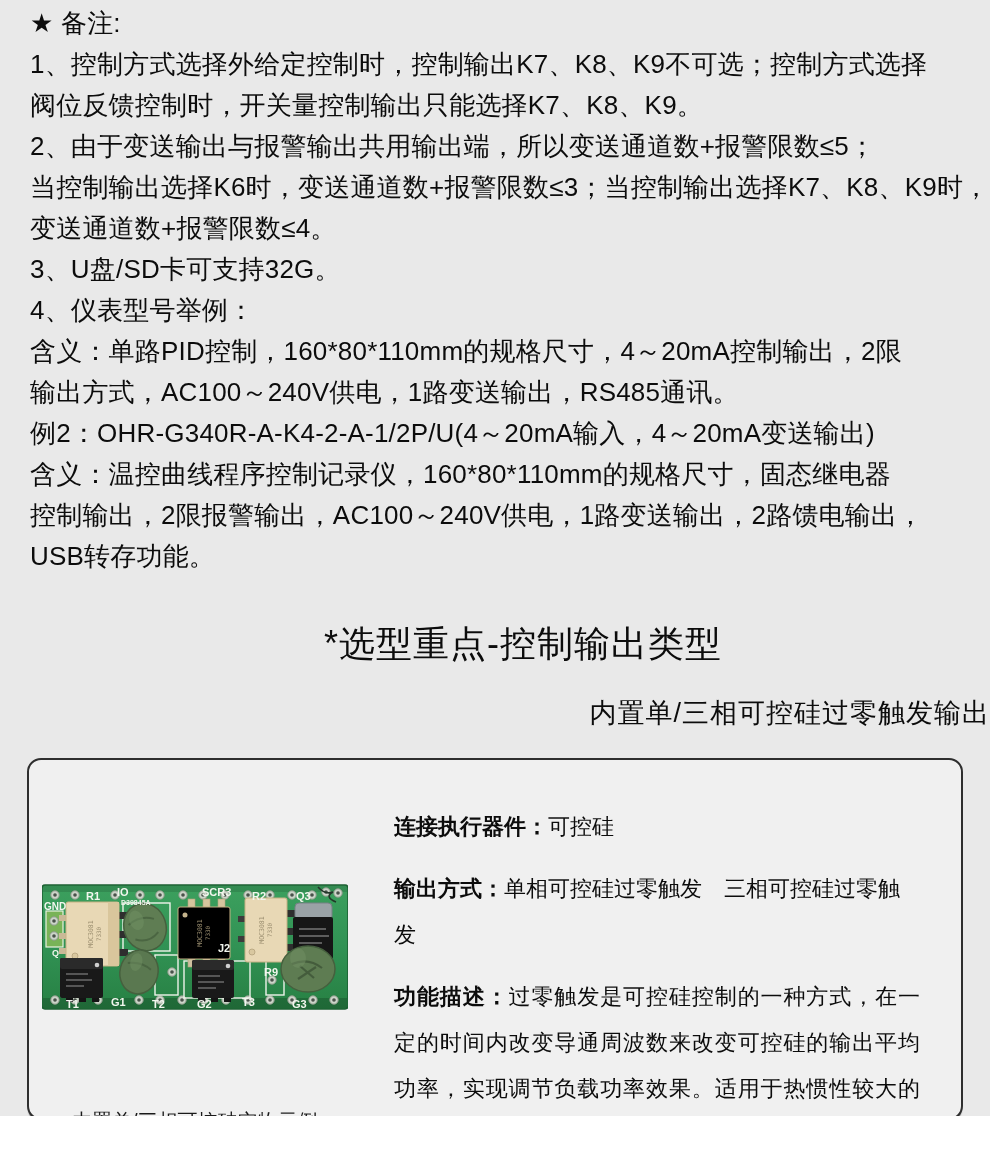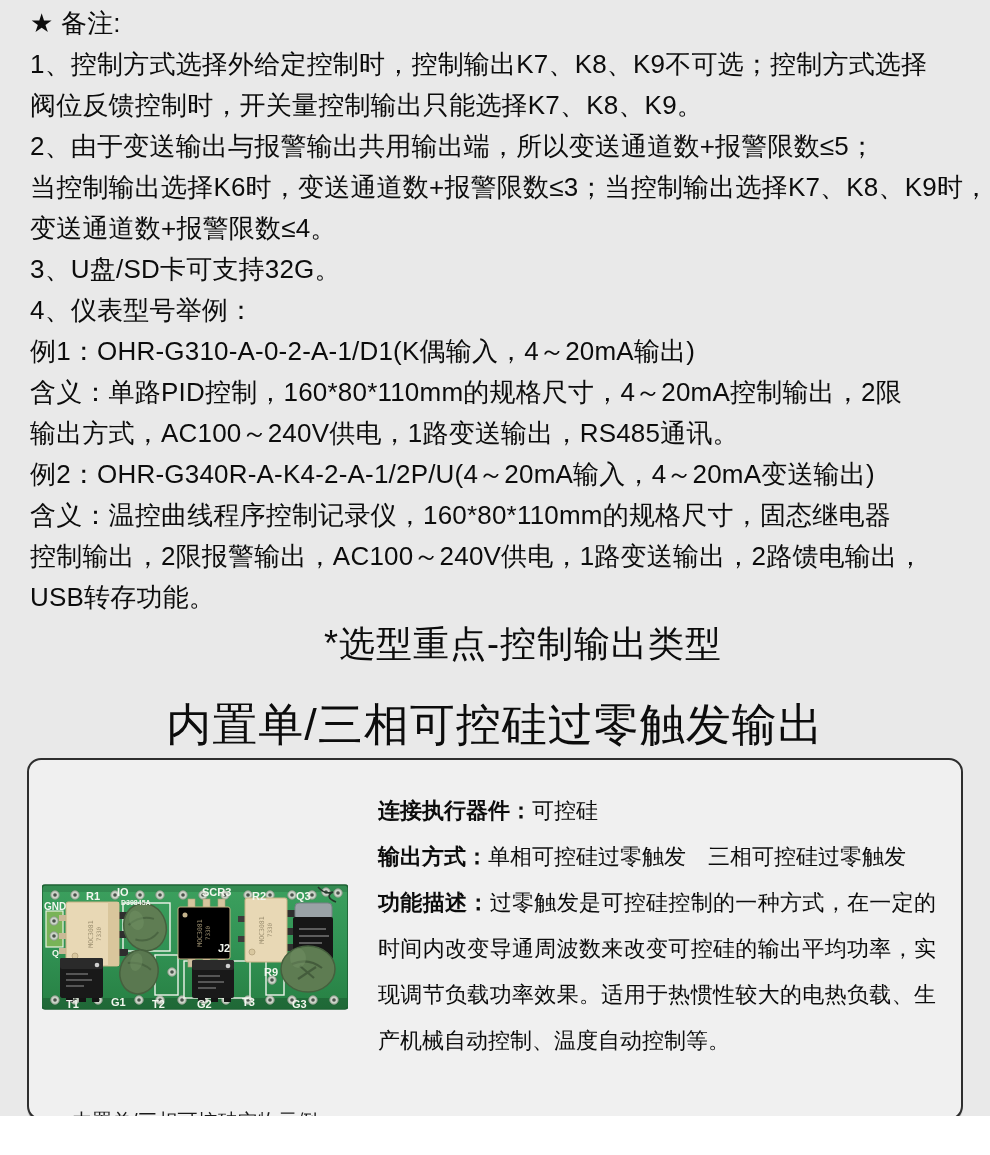--- a/index.html
+++ b/index.html
@@ -5,27 +5,27 @@
   html,body{margin:0;padding:0;}
   body{font-family:"Liberation Sans","DejaVu Sans",sans-serif;}
   .screen{position:relative;width:990px;height:1116px;background:#e9e9e9;overflow:hidden;color:#0c0c0c;}
 
   
   .notes{position:absolute;left:30px;top:3px;width:936px;font-size:26px;line-height:41px;font-weight:500;letter-spacing:0.2px;}
   .notes .note-line{white-space:nowrap;}
 
   
   .h1{position:absolute;left:0;top:620px;width:100%;text-align:center;font-size:36px;font-weight:400;letter-spacing:1px;margin-left:28px;}
-  .h2{position:absolute;left:0;top:695px;width:100%;text-align:center;font-size:45px;font-weight:400;letter-spacing:1px;}
+  .h2{position:absolute;left:0;top:695px;width:100%;text-align:right;font-size:27px;font-weight:400;letter-spacing:1px;}
 
   
   .panel{position:absolute;left:27px;top:758px;width:932px;height:358px;background:#f0f0f0;
          border:2px solid #2e2e2e;border-radius:14px;box-shadow:0 3px 1px -1px rgba(30,30,30,0.6);}
   .panel-col{position:absolute;left:349px;top:28px;width:558px;font-size:22px;line-height:46px;}
-  .panel-col p{margin:0;}
+  .panel-col p{margin:16px;}
   .panel-col .lbl{font-weight:700;}
   .jtext{text-align:justify;text-justify:inter-ideograph;}
   .caption{position:absolute;left:43px;top:312px;font-size:20px;color:#1a1a1a;white-space:nowrap;margin-top:36px;}
 
   
   .pcb-wrap{position:absolute;left:13px;top:124px;width:306px;height:127px;}
   .pcb-wrap svg{display:block;}
   .silk{fill:#f2f6ee;font-weight:700;font-family:"Liberation Sans","DejaVu Sans",sans-serif;}
   .chiptxt{fill:#9c8f70;font-family:"DejaVu Sans Mono","Liberation Mono",monospace;}
 </style>
@@ -37,21 +37,20 @@
   <div class="notes">
     <div class="note-line">★ 备注:</div>
     <div>
         <div class="note-line">1、控制方式选择外给定控制时，控制输出K7、K8、K9不可选；控制方式选择</div>
         <div class="note-line">阀位反馈控制时，开关量控制输出只能选择K7、K8、K9。</div>
         <div class="note-line">2、由于变送输出与报警输出共用输出端，所以变送通道数+报警限数≤5；</div>
         <div class="note-line">当控制输出选择K6时，变送通道数+报警限数≤3；当控制输出选择K7、K8、K9时，</div>
         <div class="note-line">变送通道数+报警限数≤4。</div>
         <div class="note-line">3、U盘/SD卡可支持32G。</div>
         <div class="note-line">4、仪表型号举例：</div>
-        <div class="note-line">例1：OHR-G310-A-0-2-A-1/D1(K偶输入，4～20mA输出)</div>
         <div class="note-line">含义：单路PID控制，160*80*110mm的规格尺寸，4～20mA控制输出，2限</div>
         <div class="note-line">输出方式，AC100～240V供电，1路变送输出，RS485通讯。</div>
         <div class="note-line">例2：OHR-G340R-A-K4-2-A-1/2P/U(4～20mA输入，4～20mA变送输出)</div>
         <div class="note-line">含义：温控曲线程序控制记录仪，160*80*110mm的规格尺寸，固态继电器</div>
         <div class="note-line">控制输出，2限报警输出，AC100～240V供电，1路变送输出，2路馈电输出，</div>
         <div class="note-line">USB转存功能。</div>
       </div>
   </div>
 
   <div class="h1">*选型重点-控制输出类型</div>

